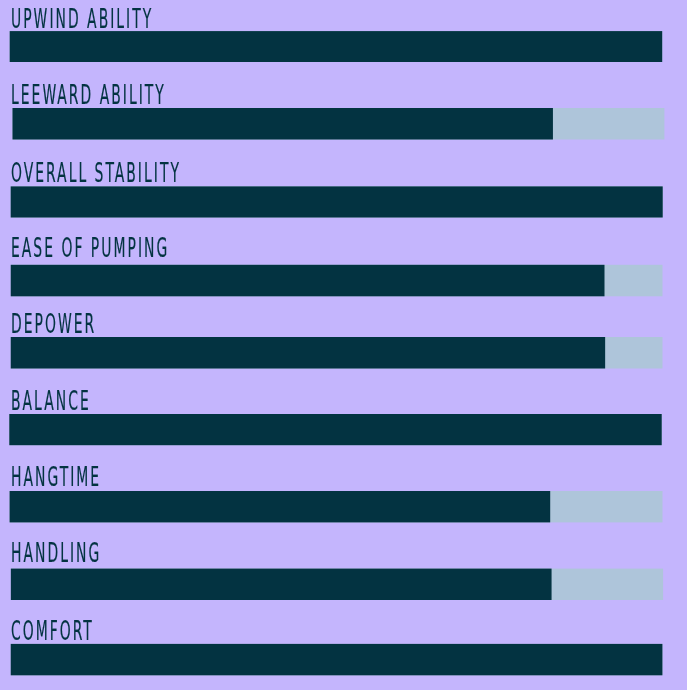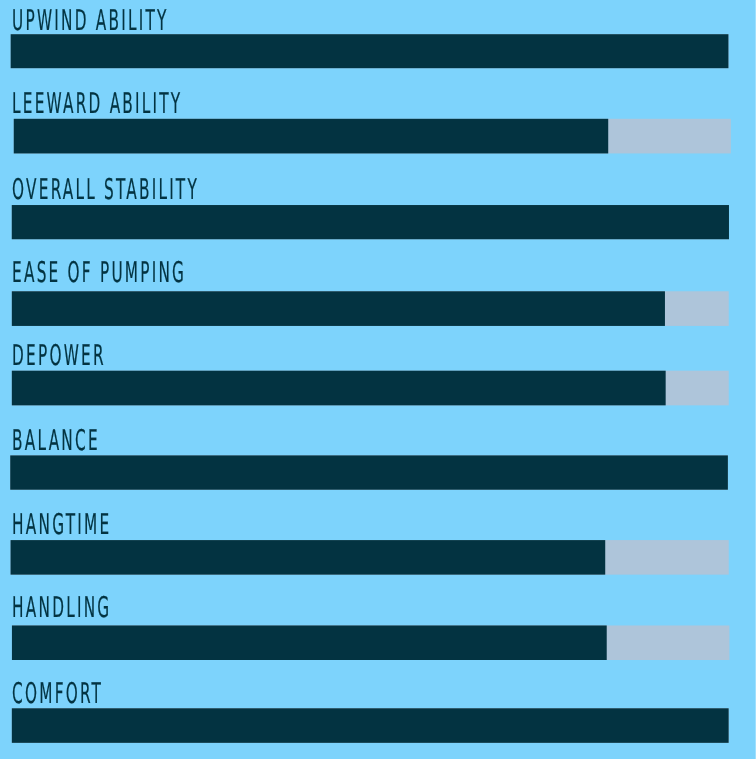--- a/index.html
+++ b/index.html
@@ -11,21 +11,21 @@
   body {
     width: 687px;
     height: 690px;
     overflow: hidden;
     font-family: "DejaVu Sans Condensed", "DejaVu Sans", sans-serif;
   }
   .chart {
     position: relative;
     width: 687px;
     height: 690px;
-    background: #7dd3fc;
+    background: #c4b5fd;
   }
   .bars {
     position: absolute;
     left: 0;
     top: 0;
     display: block;
   }
   .row {
     position: absolute;
     left: 0;

